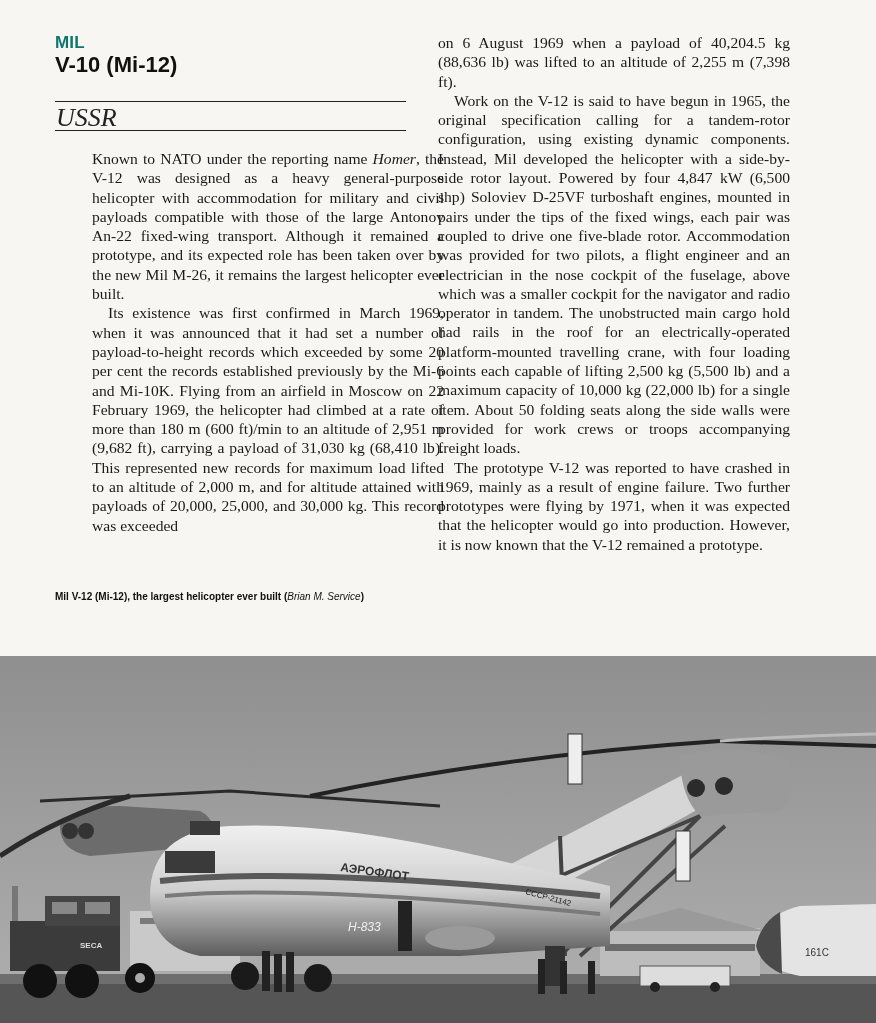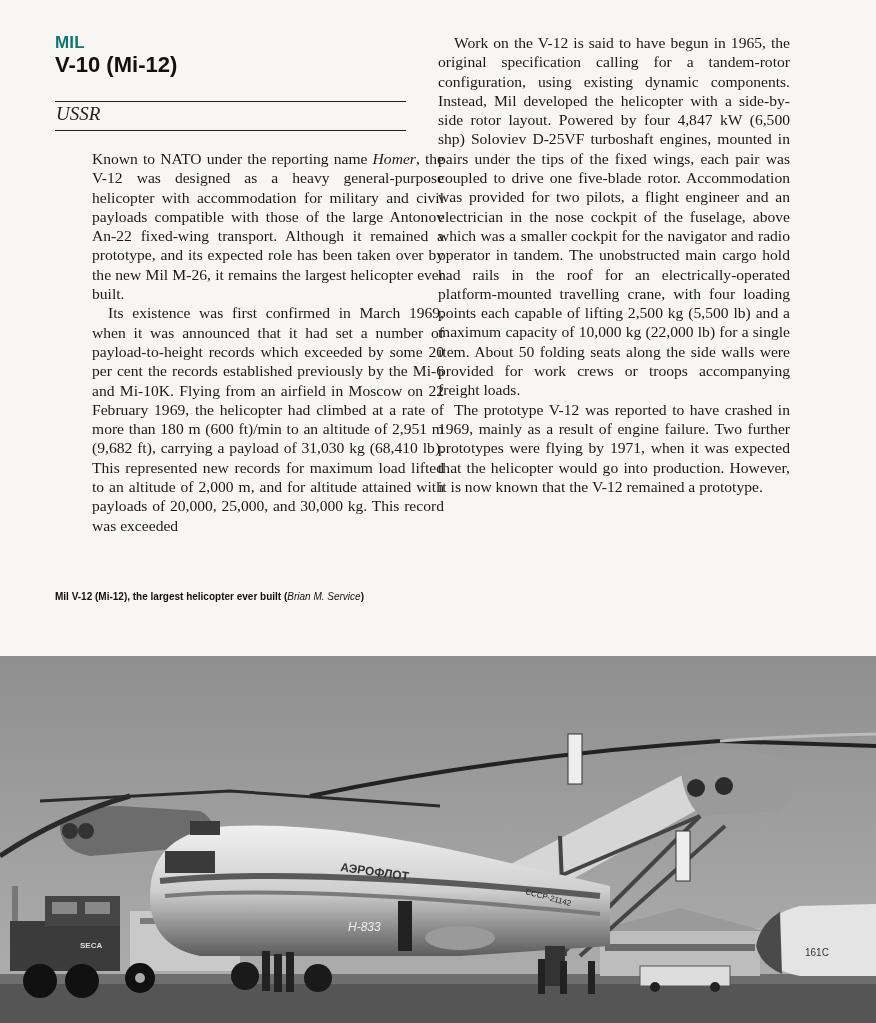--- a/index.html
+++ b/index.html
@@ -19,21 +19,21 @@
     position: absolute; left: 55px; top: 52px;
     font-family: "Liberation Sans", sans-serif; font-weight: bold;
     font-size: 22px; color: #111;
   }
   .rule { position: absolute; left: 55px; width: 351px; height: 0; border-top: 1.6px solid #222; }
   .rule.top { top: 101px; }
   .rule.bottom { top: 130px; }
   .country {
     position: absolute; left: 56px; top: 103px;
     font-family: "Liberation Serif", serif; font-style: italic;
-    font-size: 19px; color: #222;
+    font-size: 26px; color: #222;
   }
 
   .body-text {
     font-family: "Liberation Serif", serif;
     font-size: 15.6px; line-height: 19.3px;
     text-align: justify; hyphens: manual;
     color: #1a1a1a;
   }
   .body-text p { margin: 0; text-indent: 0; }
   .body-text p.indent { text-indent: 16px; }
@@ -67,20 +67,21 @@
 <div class="body-text left-text">
   <p><span>Known to NATO under the reporting name </span><em>Homer</em><span>, the V-12 was designed as a heavy general-purpose helicopter with accommodation for mili­tary and civil payloads compatible with those of the large Antonov An-22 fixed-wing transport. Although it remained a prototype, and its expec­ted role has been taken over by the new Mil M-26, it remains the largest helicopter ever built.</span></p>
   <p class="indent">Its existence was first confirmed in March 1969, when it was announced that it had set a number of payload-to-height records which ex­ceeded by some 20 per cent the records estab­lished previously by the Mi-6 and Mi-10K. Flying from an airfield in Moscow on 22 February 1969, the helicopter had climbed at a rate of more than 180 m (600 ft)/min to an altitude of 2,951 m (9,682 ft), carrying a payload of 31,030 kg (68,410 lb). This represented new records for maximum load lifted to an altitude of 2,000 m, and for altitude attained with payloads of 20,000, 25,000, and 30,000 kg. This record was exceeded</p>
 </div>
 
 <div class="caption">
   <span class="bold">Mil V-12 (Mi-12), the largest helicopter ever built (</span><span class="credit">Brian M. Service</span><span class="bold">)</span>
 </div>
 
 <div class="body-text right-text">
+  <p class="first">on 6 August 1969 when a payload of 40,204.5 kg (88,636 lb) was lifted to an altitude of 2,255 m (7,398 ft).</p>
   <p class="indent">Work on the V-12 is said to have begun in 1965, the original specification calling for a tandem-rotor configuration, using existing dynamic com­ponents. Instead, Mil developed the helicopter with a side-by-side rotor layout. Powered by four 4,847 kW (6,500 shp) Soloviev D-25VF turbo­shaft engines, mounted in pairs under the tips of the fixed wings, each pair was coupled to drive one five-blade rotor. Accommodation was pro­vided for two pilots, a flight engineer and an electrician in the nose cockpit of the fuselage, above which was a smaller cockpit for the navigator and radio operator in tandem. The unobstructed main cargo hold had rails in the roof for an electrically-operated platform-mounted travelling crane, with four loading points each capable of lifting 2,500 kg (5,500 lb) and a maxi­mum capacity of 10,000 kg (22,000 lb) for a single item. About 50 folding seats along the side walls were provided for work crews or troops accom­panying freight loads.</p>
   <p class="indent">The prototype V-12 was reported to have crashed in 1969, mainly as a result of engine failure. Two further prototypes were flying by 1971, when it was expected that the helicopter would go into production. However, it is now known that the V-12 remained a prototype.</p>
 </div>
 
 <div class="photo">
   <svg width="876" height="367" viewBox="0 0 876 367" xmlns="http://www.w3.org/2000/svg">
     <defs>
       <linearGradient id="skyg" x1="0" y1="0" x2="0" y2="1">
         <stop offset="0" stop-color="#8f8f8f"></stop>
         <stop offset="1" stop-color="#b0b0b0"></stop>

